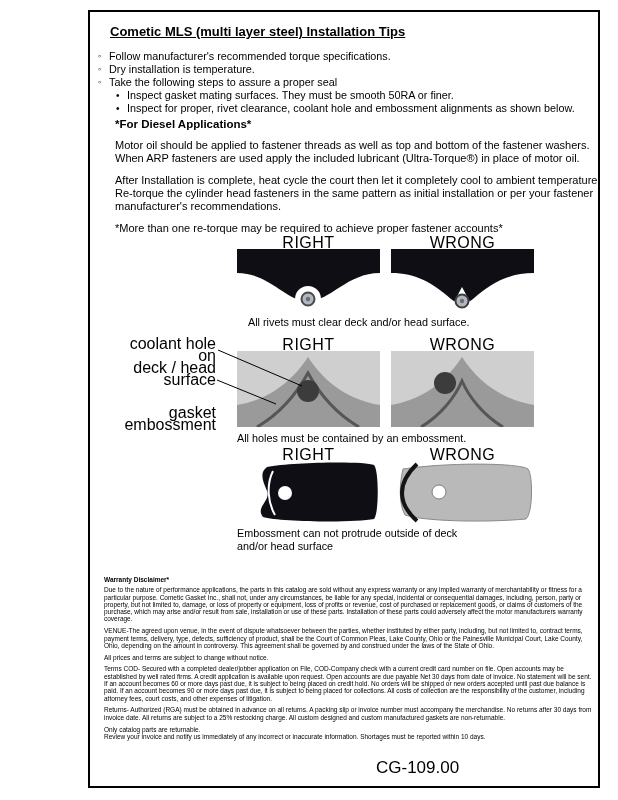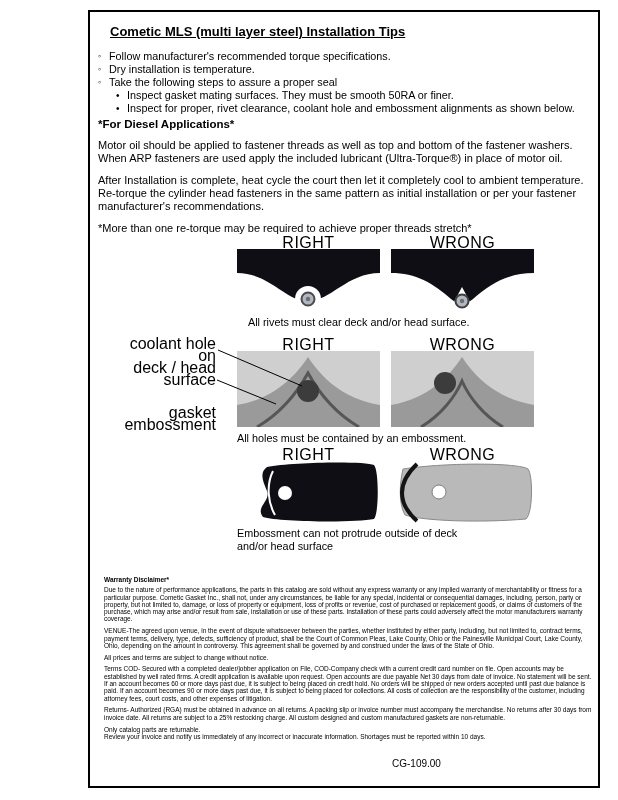--- a/index.html
+++ b/index.html
@@ -16,39 +16,39 @@
     position:absolute; left:20px; top:12px; margin:0;
     font-size:13px; font-weight:bold; text-decoration:underline; white-space:nowrap;
   }
   .tips { position:absolute; left:8px; top:38px; font-size:10.8px; line-height:13px; width:492px; }
   .tip-row { display:flex; }
   .tip-row.sub { margin-left:18px; }
   .tip-marker { width:11px; flex:0 0 11px; }
   .tip-marker.open { font-size:9px; line-height:13px; }
   .tip-marker.solid { font-size:10px; line-height:13px; }
 
-  .diesel { position:absolute; left:8px; top:106px; width:488px; font-size:11px; line-height:13px; }
+  .diesel { position:absolute; left:25px; top:106px; width:488px; font-size:11px; line-height:13px; }
   .diesel-heading { font-weight:bold; font-size:11.5px; margin:0 0 8px 0; }
   .para { margin:0 0 9px 0; }
   .note { margin:0; }
 
   .diagrams { position:absolute; left:0; top:222px; width:514px; height:334px; }
   .dg-label { position:absolute; width:143px; text-align:center; font-size:16px; letter-spacing:0.5px; }
   .dg-img { position:absolute; width:143px; }
   .dg-img svg { display:block; }
   .caption { position:absolute; font-size:10.8px; line-height:12.5px; }
   .callout { position:absolute; font-size:16px; line-height:12px; text-align:right; width:104px; }
   .overlay { position:absolute; left:0; top:0; pointer-events:none; }
 
   .warranty { position:absolute; left:14px; top:564px; width:492px; font-size:6.5px; line-height:7.3px; text-align:left; }
   .warranty p { margin:0 0 4.5px 0; }
   .warranty-heading { font-weight:bold; margin:0 0 3px 0; }
   .no-gap { margin-bottom:0 !important; }
 
-  .footer-code { position:absolute; left:302px; top:746px; font-size:10px; }
+  .footer-code { position:absolute; left:286px; top:746px; font-size:17px; }
 </style>
 </head>
 <body>
 
 <div class="page">
   <div class="frame">
 
     <h1 class="title">Cometic MLS (multi layer steel) Installation Tips</h1>
 
     <div class="tips">
@@ -71,21 +71,21 @@
       <div class="tip-row sub">
         <span class="tip-marker solid">•</span>
         <span>Inspect for proper, rivet clearance, coolant hole and embossment alignments as shown below.</span>
       </div>
     </div>
 
     <div class="diesel">
       <div class="diesel-heading">*For Diesel Applications*</div>
       <p class="para">Motor oil should be applied to fastener threads as well as top and bottom of the fastener washers. When ARP fasteners are used apply the included lubricant (Ultra-Torque®) in place of motor oil.</p>
       <p class="para">After Installation is complete, heat cycle the court then let it completely cool to ambient temperature. Re-torque the cylinder head fasteners in the same pattern as initial installation or per your fastener manufacturer's recommendations.</p>
-      <p class="note">*More than one re-torque may be required to achieve proper threads stretch*</p>
+      <p class="note">*More than one re-torque may be required to achieve proper fastener accounts*</p>
     </div>
 
     <div class="diagrams">
 
       <div class="dg-label" style="left:147px; top:0;">RIGHT</div>
       <div class="dg-label" style="left:301px; top:0;">WRONG</div>
 
       <div class="dg-img" style="left:147px; top:15px;">
         <svg width="143" height="62" viewBox="0 0 143 62">
           <rect width="143" height="62" fill="#ffffff"></rect>

